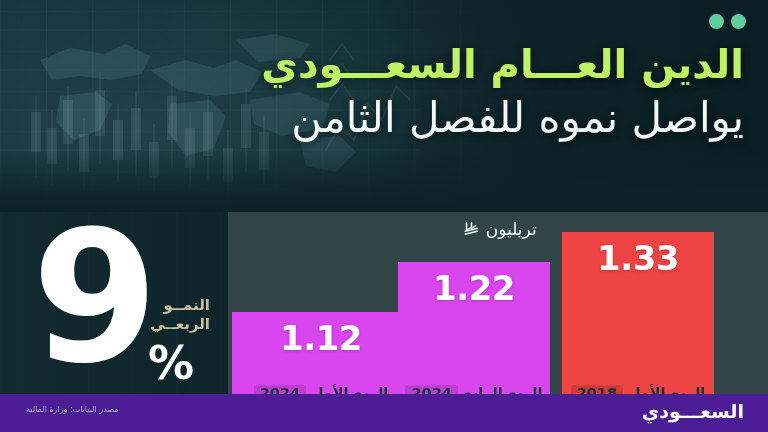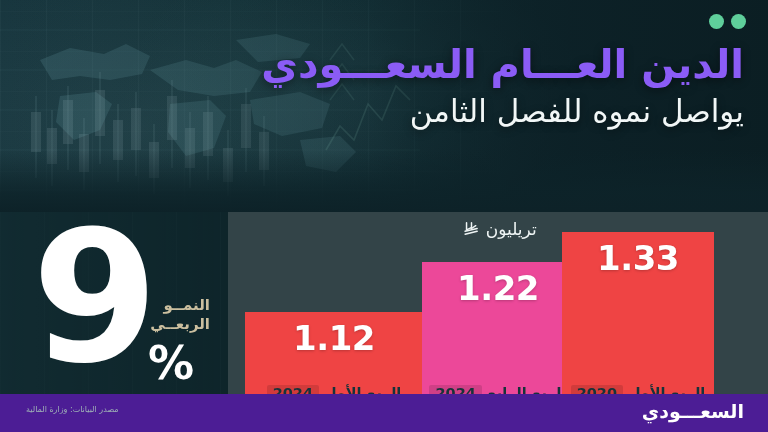--- a/index.html
+++ b/index.html
@@ -27,25 +27,25 @@
     background:linear-gradient(90deg, rgba(13,36,42,0) 0%, rgba(13,36,42,.25) 48%, rgba(12,32,38,.82) 74%, rgba(11,30,35,.96) 100%);}
   .bg-vfade{position:absolute;left:0;right:0;top:150px;height:62px;
     background:linear-gradient(180deg, rgba(13,35,41,0) 0%, rgba(13,35,41,.85) 70%, #0d2228 100%);}
 
   
   .dots{position:absolute;top:14px;right:22px;display:flex;gap:7px;}
   .dot{width:15px;height:15px;border-radius:50%;background:#5fcf9b;}
 
   .titles{position:absolute;top:42px;right:24px;left:40px;text-align:right;}
   .title-main{
-    font-size:40px;font-weight:700;color:#8b5cf6;line-height:1.12;
+    font-size:40px;font-weight:700;color:#bef264;line-height:1.12;
     letter-spacing:.2px;white-space:nowrap;text-shadow:0 2px 10px rgba(0,0,0,.45);
   }
   .title-sub{
-    margin-top:6px;font-size:31px;font-weight:400;color:#f2f7f7;line-height:1.2;
+    margin-top:6px;font-size:42px;font-weight:400;color:#f2f7f7;line-height:1.2;
     white-space:nowrap;text-shadow:0 2px 9px rgba(0,0,0,.45);
   }
 
   
   .lower{position:absolute;left:0;right:0;top:212px;height:182px;background:#0d2328;}
   .lower-tex{position:absolute;inset:0;opacity:.55;
     background:
       linear-gradient(90deg, rgba(28,62,70,.55) 0%, rgba(20,48,55,.30) 30%, rgba(13,35,40,0) 58%),
       repeating-linear-gradient(90deg, rgba(150,190,195,.055) 0 1px, rgba(0,0,0,0) 1px 44px);}
 
@@ -179,41 +179,41 @@
           <path d="M12 4 L12 12"></path>
           <path d="M18 8 L12 12"></path>
           <path d="M3 16 L20 12"></path>
           <path d="M3 20 L20 16"></path>
         </g>
       </svg>
     </div>
 
     <div class="bars">
 
-      <div class="bar" style="left:17px;width:178px;height:96px;background:#ef4444;">
+      <div class="bar" style="left:4px;width:178px;height:96px;background:#d946ef;">
         <div class="bar-val">1.12</div>
         <div class="bar-lbl">
           <span>الربع الأول</span>
           <span class="yr">2024</span>
         </div>
       </div>
 
-      <div class="bar" style="left:194px;width:152px;height:146px;background:#ec4899;">
+      <div class="bar" style="left:170px;width:152px;height:146px;background:#d946ef;">
         <div class="bar-val">1.22</div>
         <div class="bar-lbl">
           <span>الربع الرابع</span>
           <span class="yr">2024</span>
         </div>
       </div>
 
       <div class="bar" style="left:334px;width:152px;height:176px;background:#ef4444;">
         <div class="bar-val">1.33</div>
         <div class="bar-lbl">
           <span>الربع الأول</span>
-          <span class="yr">2020</span>
+          <span class="yr">2018</span>
         </div>
       </div>
 
     </div>
   </div>
 
   <div class="footer">
     <div class="src">مصدر البيانات: وزارة المالية</div>
     <div class="brand">السعـــودي</div>
   </div>

